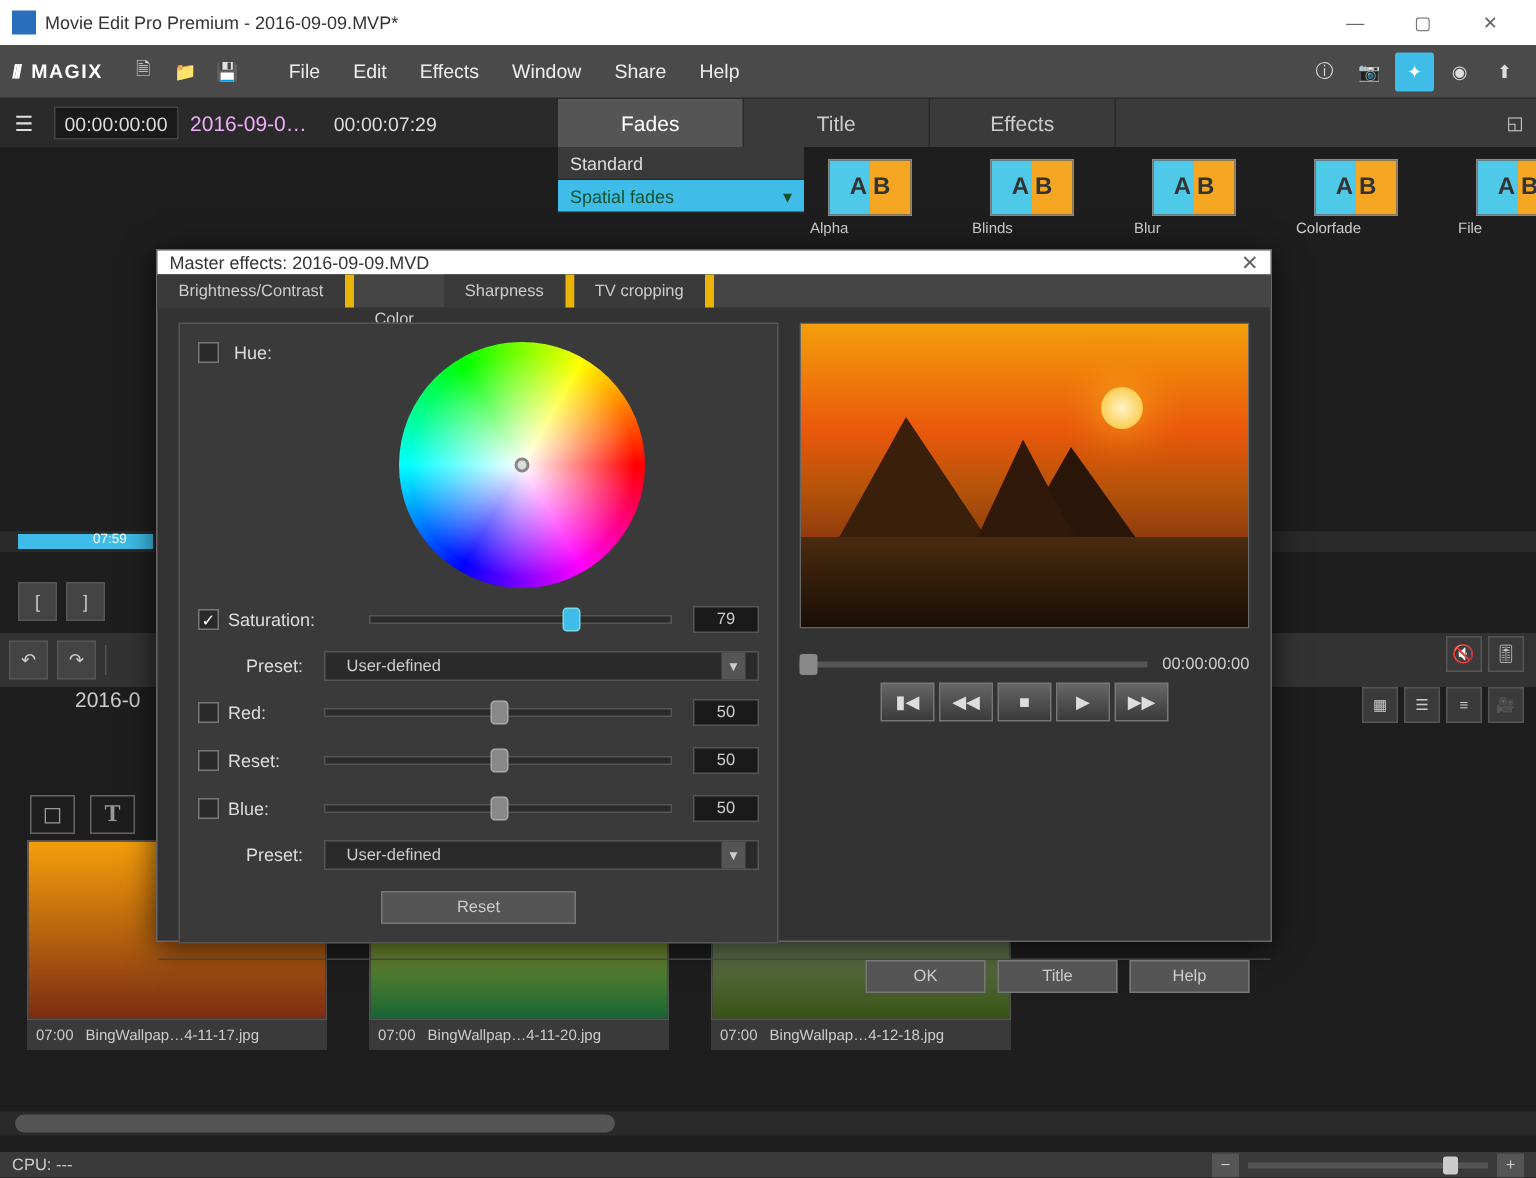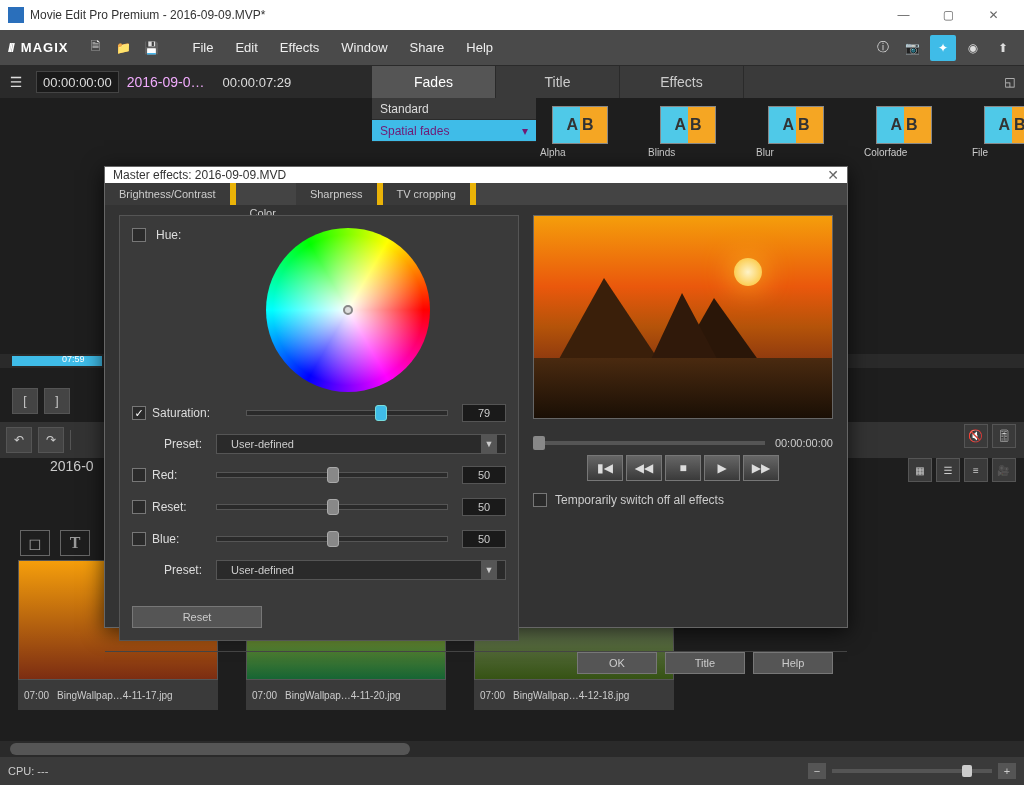--- a/index.html
+++ b/index.html
@@ -31,47 +31,47 @@
 
 
 .right-tabs { position: absolute; top: 66px; left: 372px; right: 0; height: 32px; background: #3a3a3a; display: flex; }
 .right-tabs .tab { flex: 0 0 124px; display: flex; align-items: center; justify-content: center; font-size: 14px; border-right: 1px solid #2a2a2a; }
 .right-tabs .tab.active { background: #555; color: #fff; font-weight: 500; }
 .right-tabs .popout { margin-left: auto; width: 28px; display: flex; align-items: center; justify-content: center; }
 
 
 .fades-sidebar { position: absolute; top: 98px; left: 372px; width: 164px; }
 .fades-sidebar .item { height: 22px; padding: 0 8px; display: flex; align-items: center; font-size: 12px; background: #3a3a3a; border-bottom: 1px solid #2a2a2a; color: #ddd; }
-.fades-sidebar .item.active { background: #3fbce8; color: #701a75; }
+.fades-sidebar .item.active { background: #3fbce8; color: #14532d; }
 .fades-sidebar .item .chev { margin-left: auto; }
 
 .fades-thumbs { position: absolute; top: 106px; left: 540px; right: 8px; display: flex; gap: 28px; }
 .fades-thumbs .th { display: flex; flex-direction: column; align-items: center; gap: 3px; }
 .fades-thumbs .th .box { width: 56px; height: 38px; background: linear-gradient(90deg, #4fc9e8 50%, #f5a623 50%); display: flex; align-items: center; justify-content: center; font-weight: bold; color: #333; border: 1px solid #888; font-size: 16px; }
 .fades-thumbs .th .lbl { font-size: 10px; color: #ccc; }
 
 
 .tl-toolbar { position: absolute; top: 422px; left: 0; right: 0; height: 36px; background: #333; display: flex; align-items: center; padding: 0 6px; gap: 6px; }
 .tl-toolbar .btn { width: 26px; height: 26px; background: #444; border: 1px solid #555; display: flex; align-items: center; justify-content: center; }
 .tl-toolbar .spacer { flex: 1; }
 
 .tl-proj-label { position: absolute; top: 458px; left: 50px; font-size: 14px; font-weight: 500; }
 
 .clips-row { position: absolute; top: 560px; left: 18px; display: flex; gap: 28px; }
 .clip { width: 200px; }
 .clip .thumb { width: 200px; height: 120px; background: linear-gradient(180deg, #f59e0b, #7c2d12); border: 1px solid #555; }
 .clip.c2 .thumb { background: linear-gradient(180deg, #fbbf24, #166534); }
 .clip.c3 .thumb { background: linear-gradient(180deg, #a3a3a3, #365314); }
-.clip .info { height: 30px; background: #3a3a3a; display: flex; align-items: center; padding: 0 6px; font-size: 10px; gap: 8px; }
+.clip .info { height: 20px; background: #3a3a3a; display: flex; align-items: center; padding: 0 6px; font-size: 10px; gap: 8px; }
 
 .track-icons { position: absolute; top: 530px; left: 20px; display: flex; gap: 10px; }
 .track-icons .ti { width: 30px; height: 26px; border: 1px solid #666; display: flex; align-items: center; justify-content: center; font-size: 16px; color: #999; }
 
 
-.statusbar { position: absolute; bottom: 0; left: 0; right: 0; height: 28px; background: #3a3a3a; display: flex; align-items: center; padding: 0 8px; font-size: 11px; gap: 20px; }
+.statusbar { position: absolute; bottom: 0; left: 0; right: 0; height: 17px; background: #3a3a3a; display: flex; align-items: center; padding: 0 8px; font-size: 11px; gap: 20px; }
 .statusbar .zoom { margin-left: auto; display: flex; align-items: center; gap: 6px; }
 .statusbar .zoom .track { width: 160px; height: 4px; background: #555; position: relative; }
 .statusbar .zoom .track .knob { position: absolute; right: 20px; top: -4px; width: 10px; height: 12px; background: #ccc; border-radius: 2px; }
 .statusbar .zbtn { width: 18px; height: 16px; background: #555; display: flex; align-items: center; justify-content: center; }
 
 
 .modal { position: absolute; top: 166px; left: 104px; width: 744px; height: 462px; background: #333; border: 1px solid #666; box-shadow: 0 4px 20px rgba(0,0,0,0.7); display: flex; flex-direction: column; }
 .modal-title { height: 28px; background: #fff; color: #333; display: flex; align-items: center; padding: 0 8px; font-size: 12px; }
 .modal-title .close { margin-left: auto; font-size: 14px; color: #666; }
 .modal-tabs { height: 22px; background: #444; display: flex; }
@@ -95,21 +95,21 @@
 .slider-row { display: flex; align-items: center; margin-top: 10px; gap: 6px; height: 22px; }
 .slider { flex: 1; height: 6px; background: #2a2a2a; border: 1px solid #555; position: relative; margin: 0 8px; }
 .slider .knob { position: absolute; top: -6px; width: 12px; height: 16px; background: #888; border: 1px solid #aaa; border-radius: 3px; }
 .slider .knob.blue { background: #3fbce8; border-color: #7dd; }
 .valbox { width: 44px; height: 18px; background: #1a1a1a; border: 1px solid #555; display: flex; align-items: center; justify-content: center; font-size: 11px; }
 
 .preset-row { display: flex; align-items: center; margin-top: 10px; gap: 6px; }
 .dropdown { flex: 1; height: 20px; background: #2a2a2a; border: 1px solid #555; display: flex; align-items: center; padding: 0 14px; font-size: 11px; }
 .dropdown .chev { margin-left: auto; font-size: 9px; background: #555; width: 16px; height: 18px; display: flex; align-items: center; justify-content: center; margin-right: -6px; }
 
-.reset-row { display: flex; justify-content: flex-start; margin-top: 26px; }
+.reset-row { display: flex; justify-content: center; margin-top: 14px; }
 .dlg-btn { background: #555; border: 1px solid #777; height: 22px; padding: 0 20px; display: flex; align-items: center; font-size: 11px; min-width: 80px; justify-content: center; }
 
 .preview { height: 204px; background: #000; border: 1px solid #666; margin-bottom: 10px; position: relative; overflow: hidden; }
 .preview .sunset { position: absolute; inset: 0; background: linear-gradient(180deg, #f59e0b 0%, #ea580c 35%, #b45309 55%, #7c2d12 80%, #451a03 100%); }
 .preview .sun { position: absolute; top: 42px; right: 70px; width: 28px; height: 28px; border-radius: 50%; background: radial-gradient(circle, #fef3c7, #fbbf24); box-shadow: 0 0 30px #fbbf24; }
 .preview .mtn { position: absolute; bottom: 50px; left: 0; right: 0; height: 90px; }
 .preview .mtn::before { content: ""; position: absolute; bottom: 0; left: 20px; border-left: 50px solid transparent; border-right: 60px solid transparent; border-bottom: 90px solid #3a1f0a; }
 .preview .mtn::after { content: ""; position: absolute; bottom: 0; left: 140px; border-left: 40px solid transparent; border-right: 50px solid transparent; border-bottom: 70px solid #2a1608; }
 .preview .mtn2 { position: absolute; bottom: 50px; right: 110px; border-left: 35px solid transparent; border-right: 40px solid transparent; border-bottom: 75px solid #30190a; }
 .preview .city { position: absolute; bottom: 0; left: 0; right: 0; height: 60px; background: linear-gradient(180deg, #4a2a10, #1a0f05); }
@@ -389,24 +389,20 @@
           </div>
         <span class="tc-lbl">00:00:00:00</span>
       </div>
       <div class="transport">
         <div class="tb">▮◀</div>
         <div class="tb">◀◀</div>
         <div class="tb">■</div>
         <div class="tb">▶</div>
         <div class="tb">▶▶</div>
       </div>
-      <div class="eff-off-row">
-        <span class="chk"></span>
-        <span>Temporarily switch off all effects</span>
-      </div>
     </div>
   </div>
   <div class="modal-footer">
     <div class="dlg-btn">OK</div>
     <div class="dlg-btn">Title</div>
     <div class="dlg-btn">Help</div>
   </div>
 </div>
 
 </body></html>

